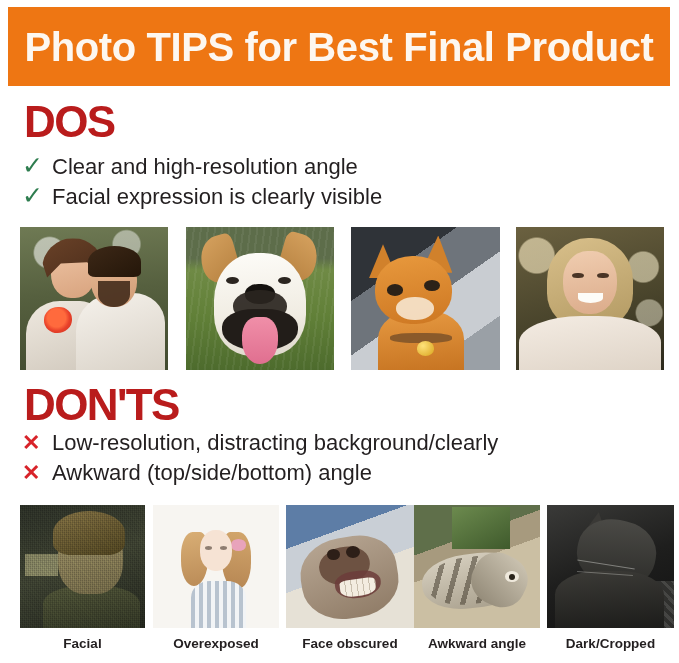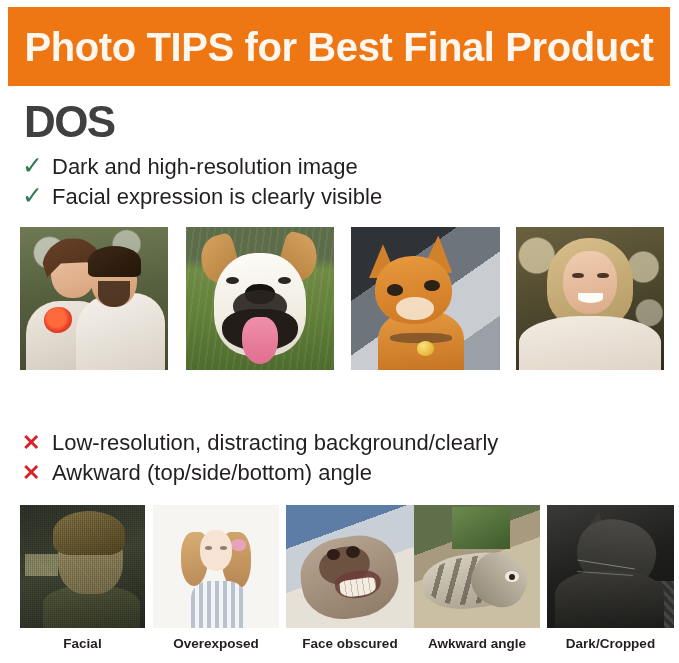--- a/index.html
+++ b/index.html
@@ -43,21 +43,21 @@
   }
 
   
   .section-heading {
     position: absolute;
     left: 24px;
     font-size: 44px;
     font-weight: bold;
     letter-spacing: -1.6px;
     line-height: 1;
-    color: #404040;
+    color: #b91c1c;
     white-space: nowrap;
   }
   #dos-heading { top: 100px; }
   #donts-heading { top: 383px; }
 
   
   .bullet-list {
     position: absolute;
     left: 22px;
   }
@@ -448,21 +448,21 @@
 
   <div class="banner">
     <div class="banner-title">Photo TIPS for Best Final Product</div>
   </div>
 
   <div class="section-heading" id="dos-heading">DOS</div>
 
   <div class="bullet-list" id="dos-list">
     <div class="bullet-row">
       <span class="bullet-mark mark-check">✓</span>
-      <span class="bullet-text">Dark and high-resolution image</span>
+      <span class="bullet-text">Clear and high-resolution angle</span>
     </div>
     <div class="bullet-row">
       <span class="bullet-mark mark-check">✓</span>
       <span class="bullet-text">Facial expression is clearly visible</span>
     </div>
   </div>
 
   <div class="photo-row" id="dos-photos">
 
     <div class="photo-cell">
@@ -516,20 +516,21 @@
         <div class="layer w-shoulder"></div>
         <div class="layer w-face"></div>
         <div class="layer w-eye-l"></div>
         <div class="layer w-eye-r"></div>
         <div class="layer w-smile"></div>
       </div>
     </div>
 
   </div>
 
+  <div class="section-heading" id="donts-heading">DON'TS</div>
 
   <div class="bullet-list" id="donts-list">
     <div class="bullet-row">
       <span class="bullet-mark mark-cross">✕</span>
       <span class="bullet-text">Low-resolution, distracting background/clearly</span>
     </div>
     <div class="bullet-row">
       <span class="bullet-mark mark-cross">✕</span>
       <span class="bullet-text">Awkward (top/side/bottom) angle</span>
     </div>

